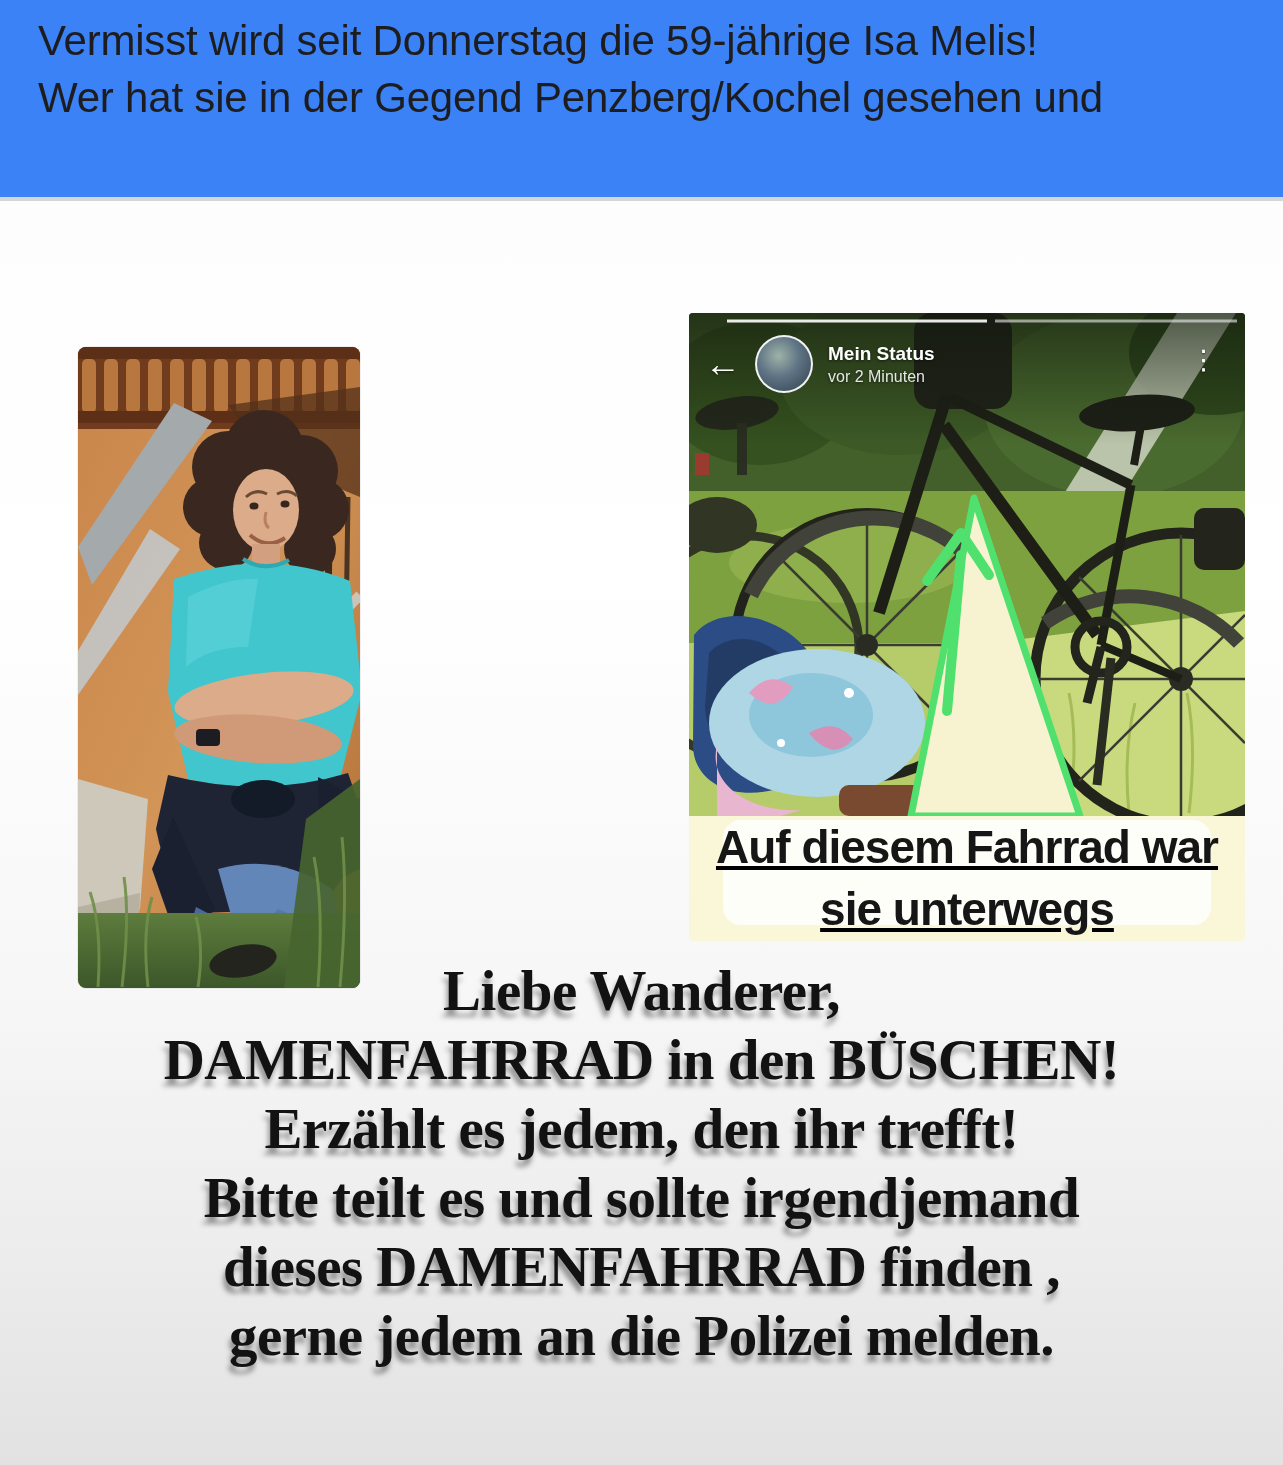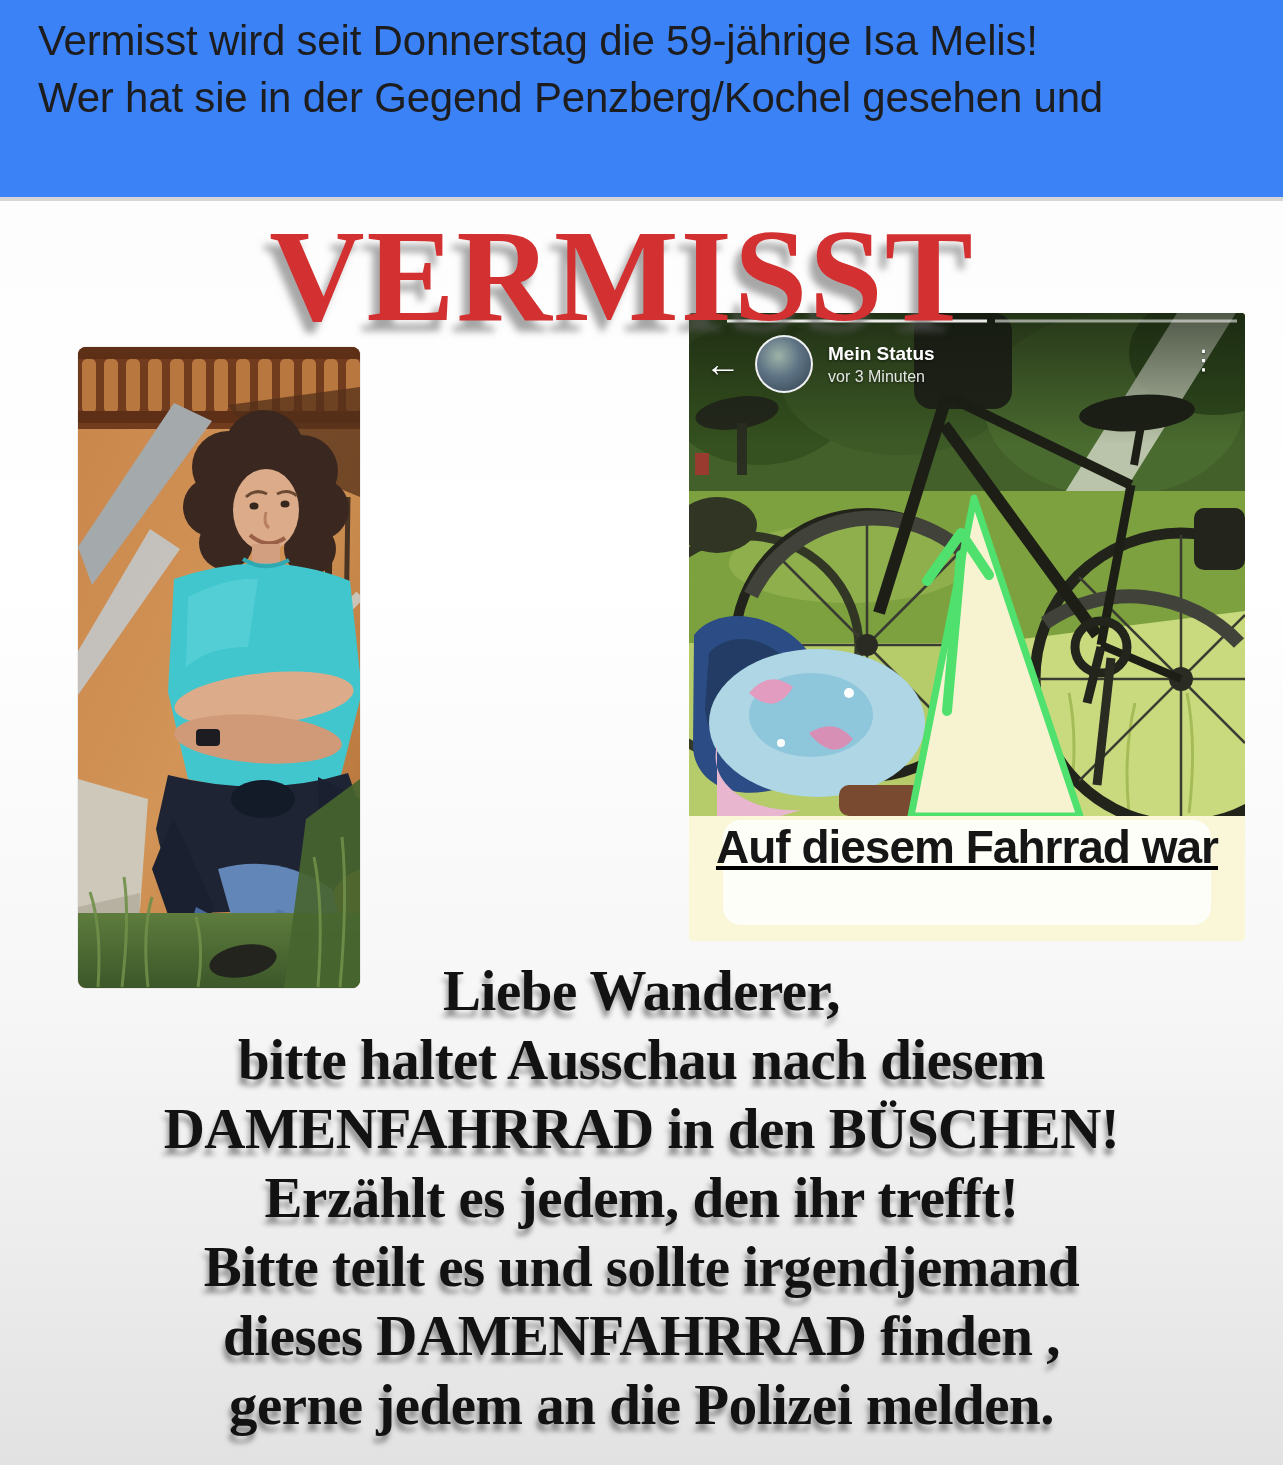--- a/index.html
+++ b/index.html
@@ -61,21 +61,20 @@
 
   <div class="post-text">
     <div>Vermisst wird seit Donnerstag die 59-jährige Isa Melis!</div>
     <div>Wer hat sie in der Gegend Penzberg/Kochel gesehen und</div>
   </div>
 
   <div class="divider"></div>
 
   <div class="poster">
 
-    <div class="vermisst">VERMISST</div>
 
     <div class="photo-left">
       <svg width="282" height="641" viewBox="0 0 282 641">
         <defs>
           <linearGradient id="wall" x1="0" y1="0" x2="1" y2="1">
             <stop offset="0" stop-color="#c9854a"></stop>
               <stop offset="0.5" stop-color="#d29457"></stop>
               <stop offset="1" stop-color="#b06d33"></stop>
           </linearGradient>
           <linearGradient id="grassL" x1="0" y1="0" x2="0" y2="1">
@@ -257,34 +256,34 @@
 
           <rect x="0" y="0" width="556" height="132" fill="url(#topFade)"></rect>
           <line x1="38" y1="8" x2="298" y2="8" stroke="#ffffff" stroke-width="3" opacity="0.9"></line>
           <line x1="306" y1="8" x2="548" y2="8" stroke="#ffffff" stroke-width="3" opacity="0.55"></line>
         </svg>
         <div class="ws-header">
           <span class="back-arrow">←</span>
           <div class="avatar"></div>
           <div class="ws-titles">
             <div class="ws-title">Mein Status</div>
-            <div class="ws-sub">vor 3 Minuten</div>
+            <div class="ws-sub">vor 2 Minuten</div>
           </div>
         </div>
         <div class="kebab">⋮</div>
       </div>
       <div class="ws-caption">
         <div class="whitebox"></div>
         <div class="cap-line">Auf diesem Fahrrad war</div>
+        <div class="cap-line">sie unterwegs</div>
       </div>
     </div>
 
     <div class="body-text">
       <div>Liebe Wanderer,</div>
-      <div>bitte haltet Ausschau nach diesem</div>
       <div>DAMENFAHRRAD in den BÜSCHEN!</div>
       <div>Erzählt es jedem, den ihr trefft!</div>
       <div>Bitte teilt es und sollte irgendjemand</div>
       <div>dieses DAMENFAHRRAD finden ,</div>
       <div>gerne jedem an die Polizei melden.</div>
     </div>
 
   </div>
 </div>
 

